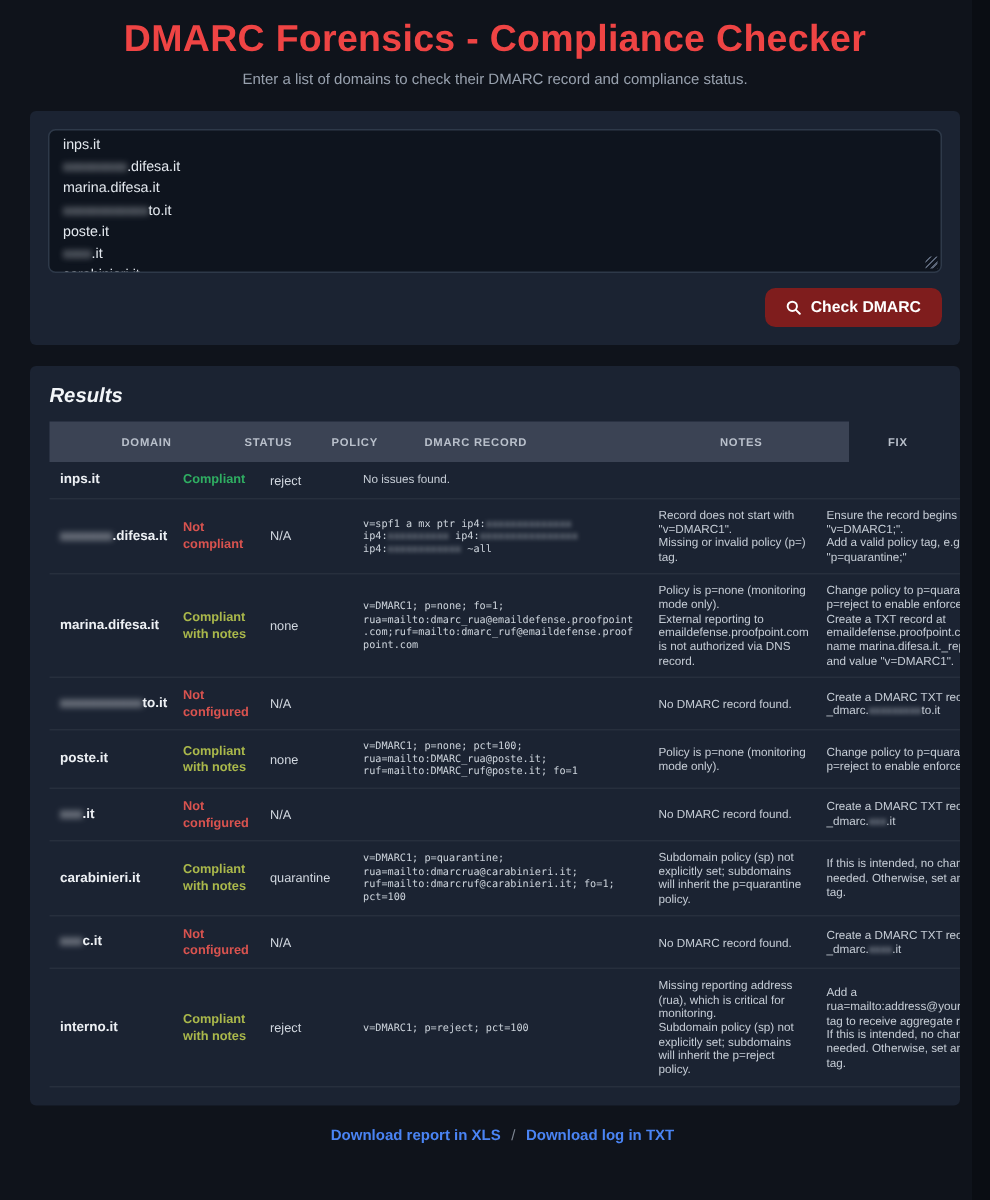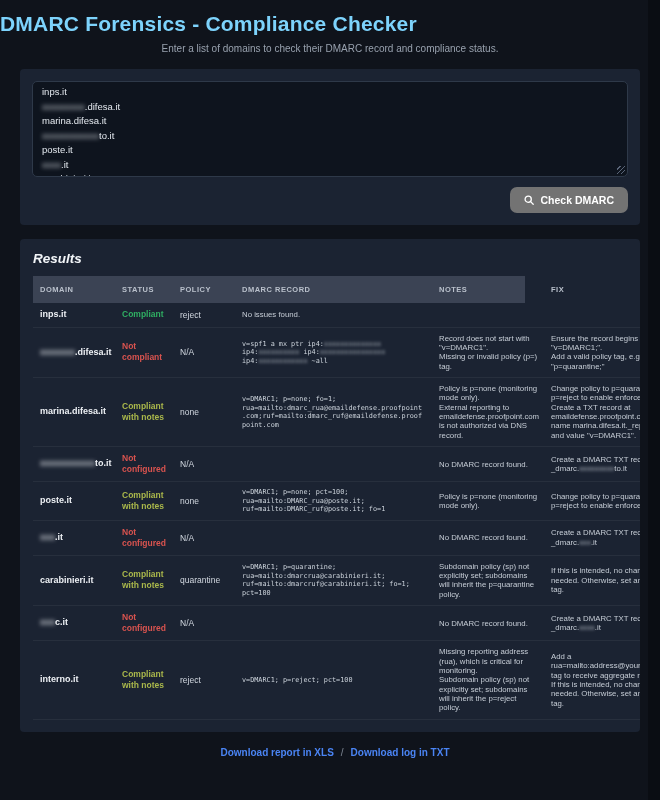--- a/index.html
+++ b/index.html
@@ -1,31 +1,31 @@
 <!DOCTYPE html>
 <html><head>
 <meta charset="utf-8">
 <style>
   html,body{margin:0;padding:0;background:#0f131b;width:660px;font-family:"Liberation Sans",sans-serif;}
   .page{width:660px;min-height:800px;position:relative;overflow:hidden;padding-top:8px;box-sizing:border-box;}
   .scroll-strip{position:absolute;top:0;right:0;width:12px;height:800px;background:#0a0d13;}
-  h1{font-size:21px;font-weight:bold;color:#7dd3fc;text-align:left;margin:4px 0 7px;letter-spacing:.2px;}
+  h1{font-size:25px;font-weight:bold;color:#ef4444;text-align:center;margin:4px 0 7px;letter-spacing:.2px;}
   .subtitle{font-size:10px;color:#98a1ae;text-align:center;margin:0 12px 15px;}
   .card{margin:0 20px;background:#1b2332;border-radius:4px;box-sizing:border-box;}
   .input-card{padding:12px;}
   .domains-box{position:relative;height:88px;overflow:hidden;background:#0e141e;border:1px solid #2e3949;border-radius:5px;padding:3px 9px;font-size:9.5px;line-height:14.5px;color:#e3e8ee;cursor:text;}
   .domains-box .dl{white-space:nowrap;}
   .grip{position:absolute;right:2px;bottom:2px;width:8px;height:8px;background:repeating-linear-gradient(135deg,transparent 0 2px,#5a6578 2px 3px);}
   .btn-row{display:flex;justify-content:flex-end;margin-top:10px;}
-  .check-btn{display:inline-flex;align-items:center;gap:6px;background:#737373;color:#fff;border:none;border-radius:7px;font-family:"Liberation Sans",sans-serif;font-size:10.5px;font-weight:bold;padding:7px 14px;cursor:pointer;text-align:center;}
+  .check-btn{display:inline-flex;align-items:center;gap:6px;background:#7f1d1d;color:#fff;border:none;border-radius:7px;font-family:"Liberation Sans",sans-serif;font-size:10.5px;font-weight:bold;padding:7px 14px;cursor:pointer;text-align:center;}
   .check-btn svg{display:block;}
   .results-card{margin-top:14px;padding:12px 0;overflow:hidden;}
   h2{font-size:13.5px;font-weight:bold;color:#f2f5f8;margin:0 0 10px 13px;font-style:italic;}
   .grid-head,.grid-row{display:grid;grid-template-columns:82px 58px 62px 197px 112px 128px;margin-left:13px;}
-  .grid-head{width:492px;background:#3b4354;}
+  .grid-head{width:492px;background:#3b4354;padding-left:41px;}
   .grid-row{width:639px;border-bottom:1px solid #272f3d;align-items:center;}
   .th{font-size:7.5px;font-weight:bold;letter-spacing:.5px;color:#b9c0cb;text-transform:uppercase;padding:9px 6px 9px 7px;}
   .cell{padding:6px 6px 6px 7px;box-sizing:border-box;}
   .domain{font-size:9px;font-weight:bold;color:#edf0f4;line-height:1.3;}
   .status{font-size:8.5px;font-weight:bold;line-height:1.3;}
   .status.ok{color:#2fae62;}
   .status.warn{color:#aab84b;}
   .status.bad{color:#d9534f;}
   .policy{font-size:8.5px;color:#d2d8e0;}
   .record{font-family:"DejaVu Sans Mono",monospace;font-size:6.8px;line-height:1.25;color:#ccd3db;overflow-wrap:break-word;}

